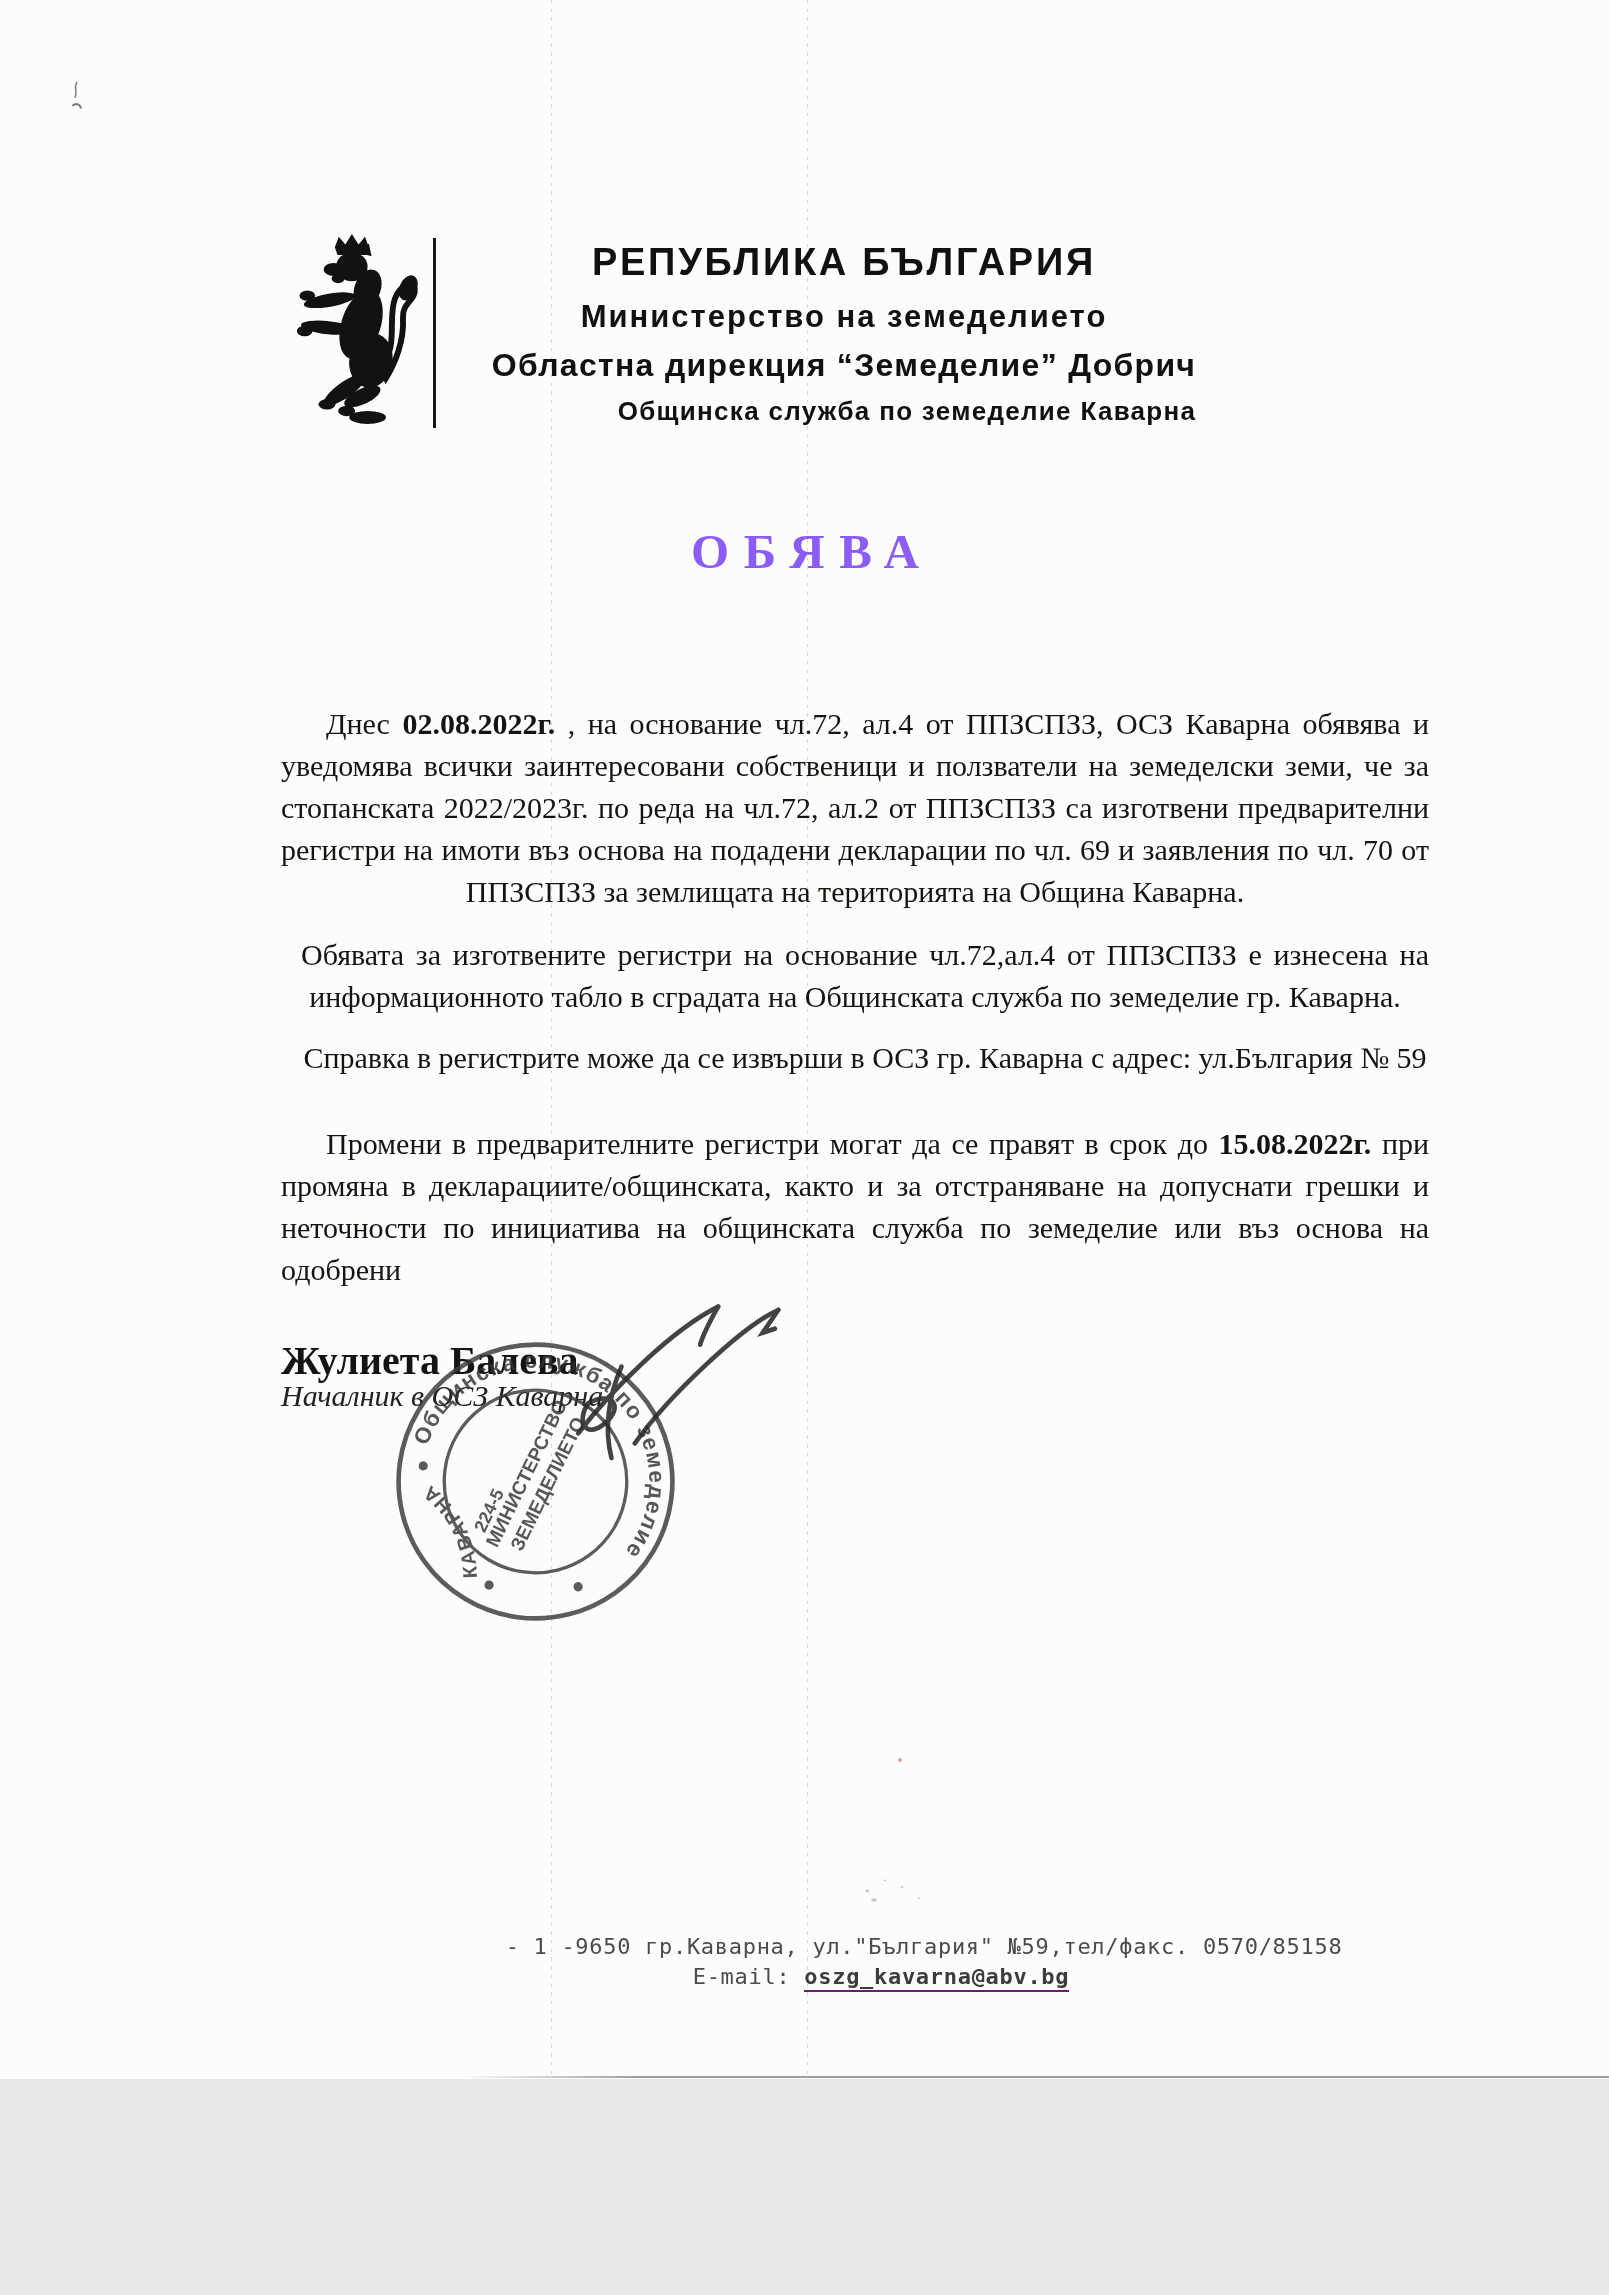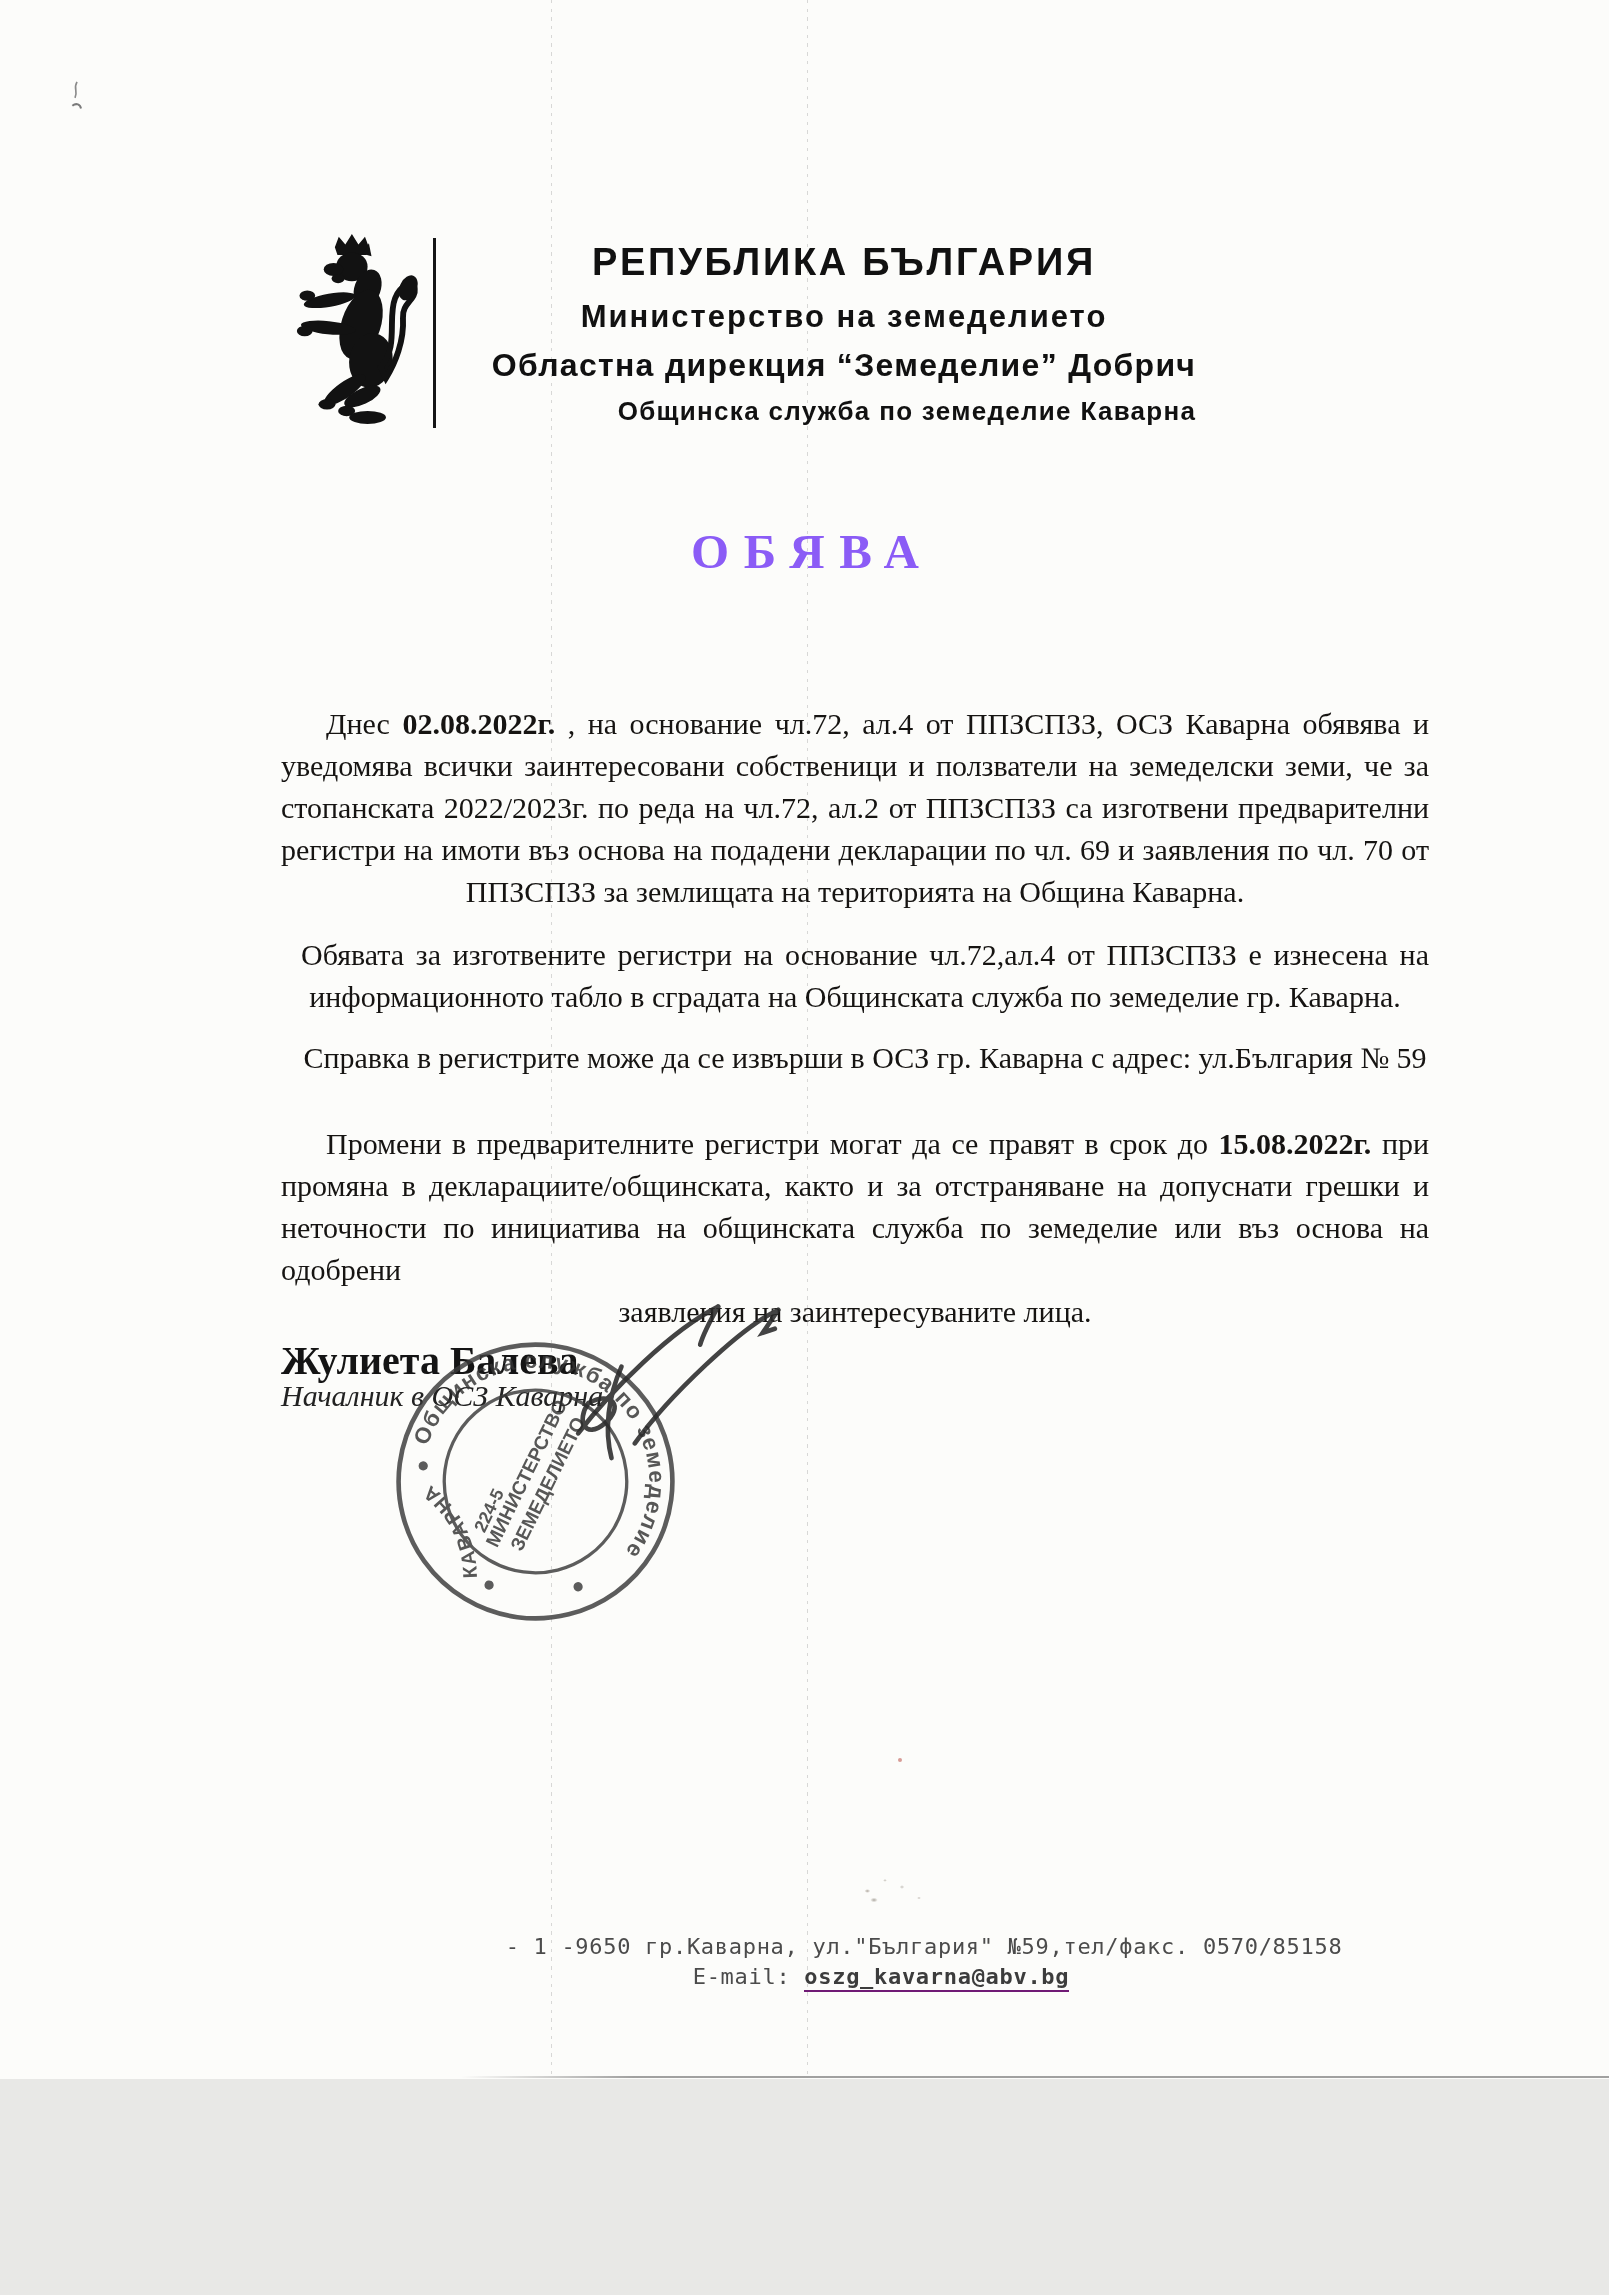--- a/index.html
+++ b/index.html
@@ -128,21 +128,20 @@
   </div>
 
   <div class="para p3">
     <div class="lline ind2">Справка в регистрите може да се извърши в ОСЗ  гр. Каварна с адрес: ул.България № 59</div>
   </div>
 
   <div class="para p4">
     <div class="jline ind"><span>Промени в предварителните регистри могат да се правят в срок до </span><span class="b">15.08.2022г.</span><span> при</span></div>
     <div class="jline">промяна в декларациите/общинската, както и за отстраняване на допуснати грешки и</div>
     <div class="jline">неточности по инициатива на общинската служба по земеделие или въз основа на одобрени</div>
-    <div class="lline">заявления на заинтересуваните лица.</div>
   </div>
 
   <div class="sig-name">Жулиета Балева</div>
   <div class="sig-role">Началник в ОСЗ Каварна</div>
 
   <svg class="stamp" viewBox="0 0 440 440">
     <g transform="rotate(-14 220 220)" stroke="#3a3a3a">
       <circle cx="220" cy="220" r="207" fill="none" stroke-width="7"></circle>
       <circle cx="220" cy="220" r="138" fill="none" stroke-width="5"></circle>
       <defs>

